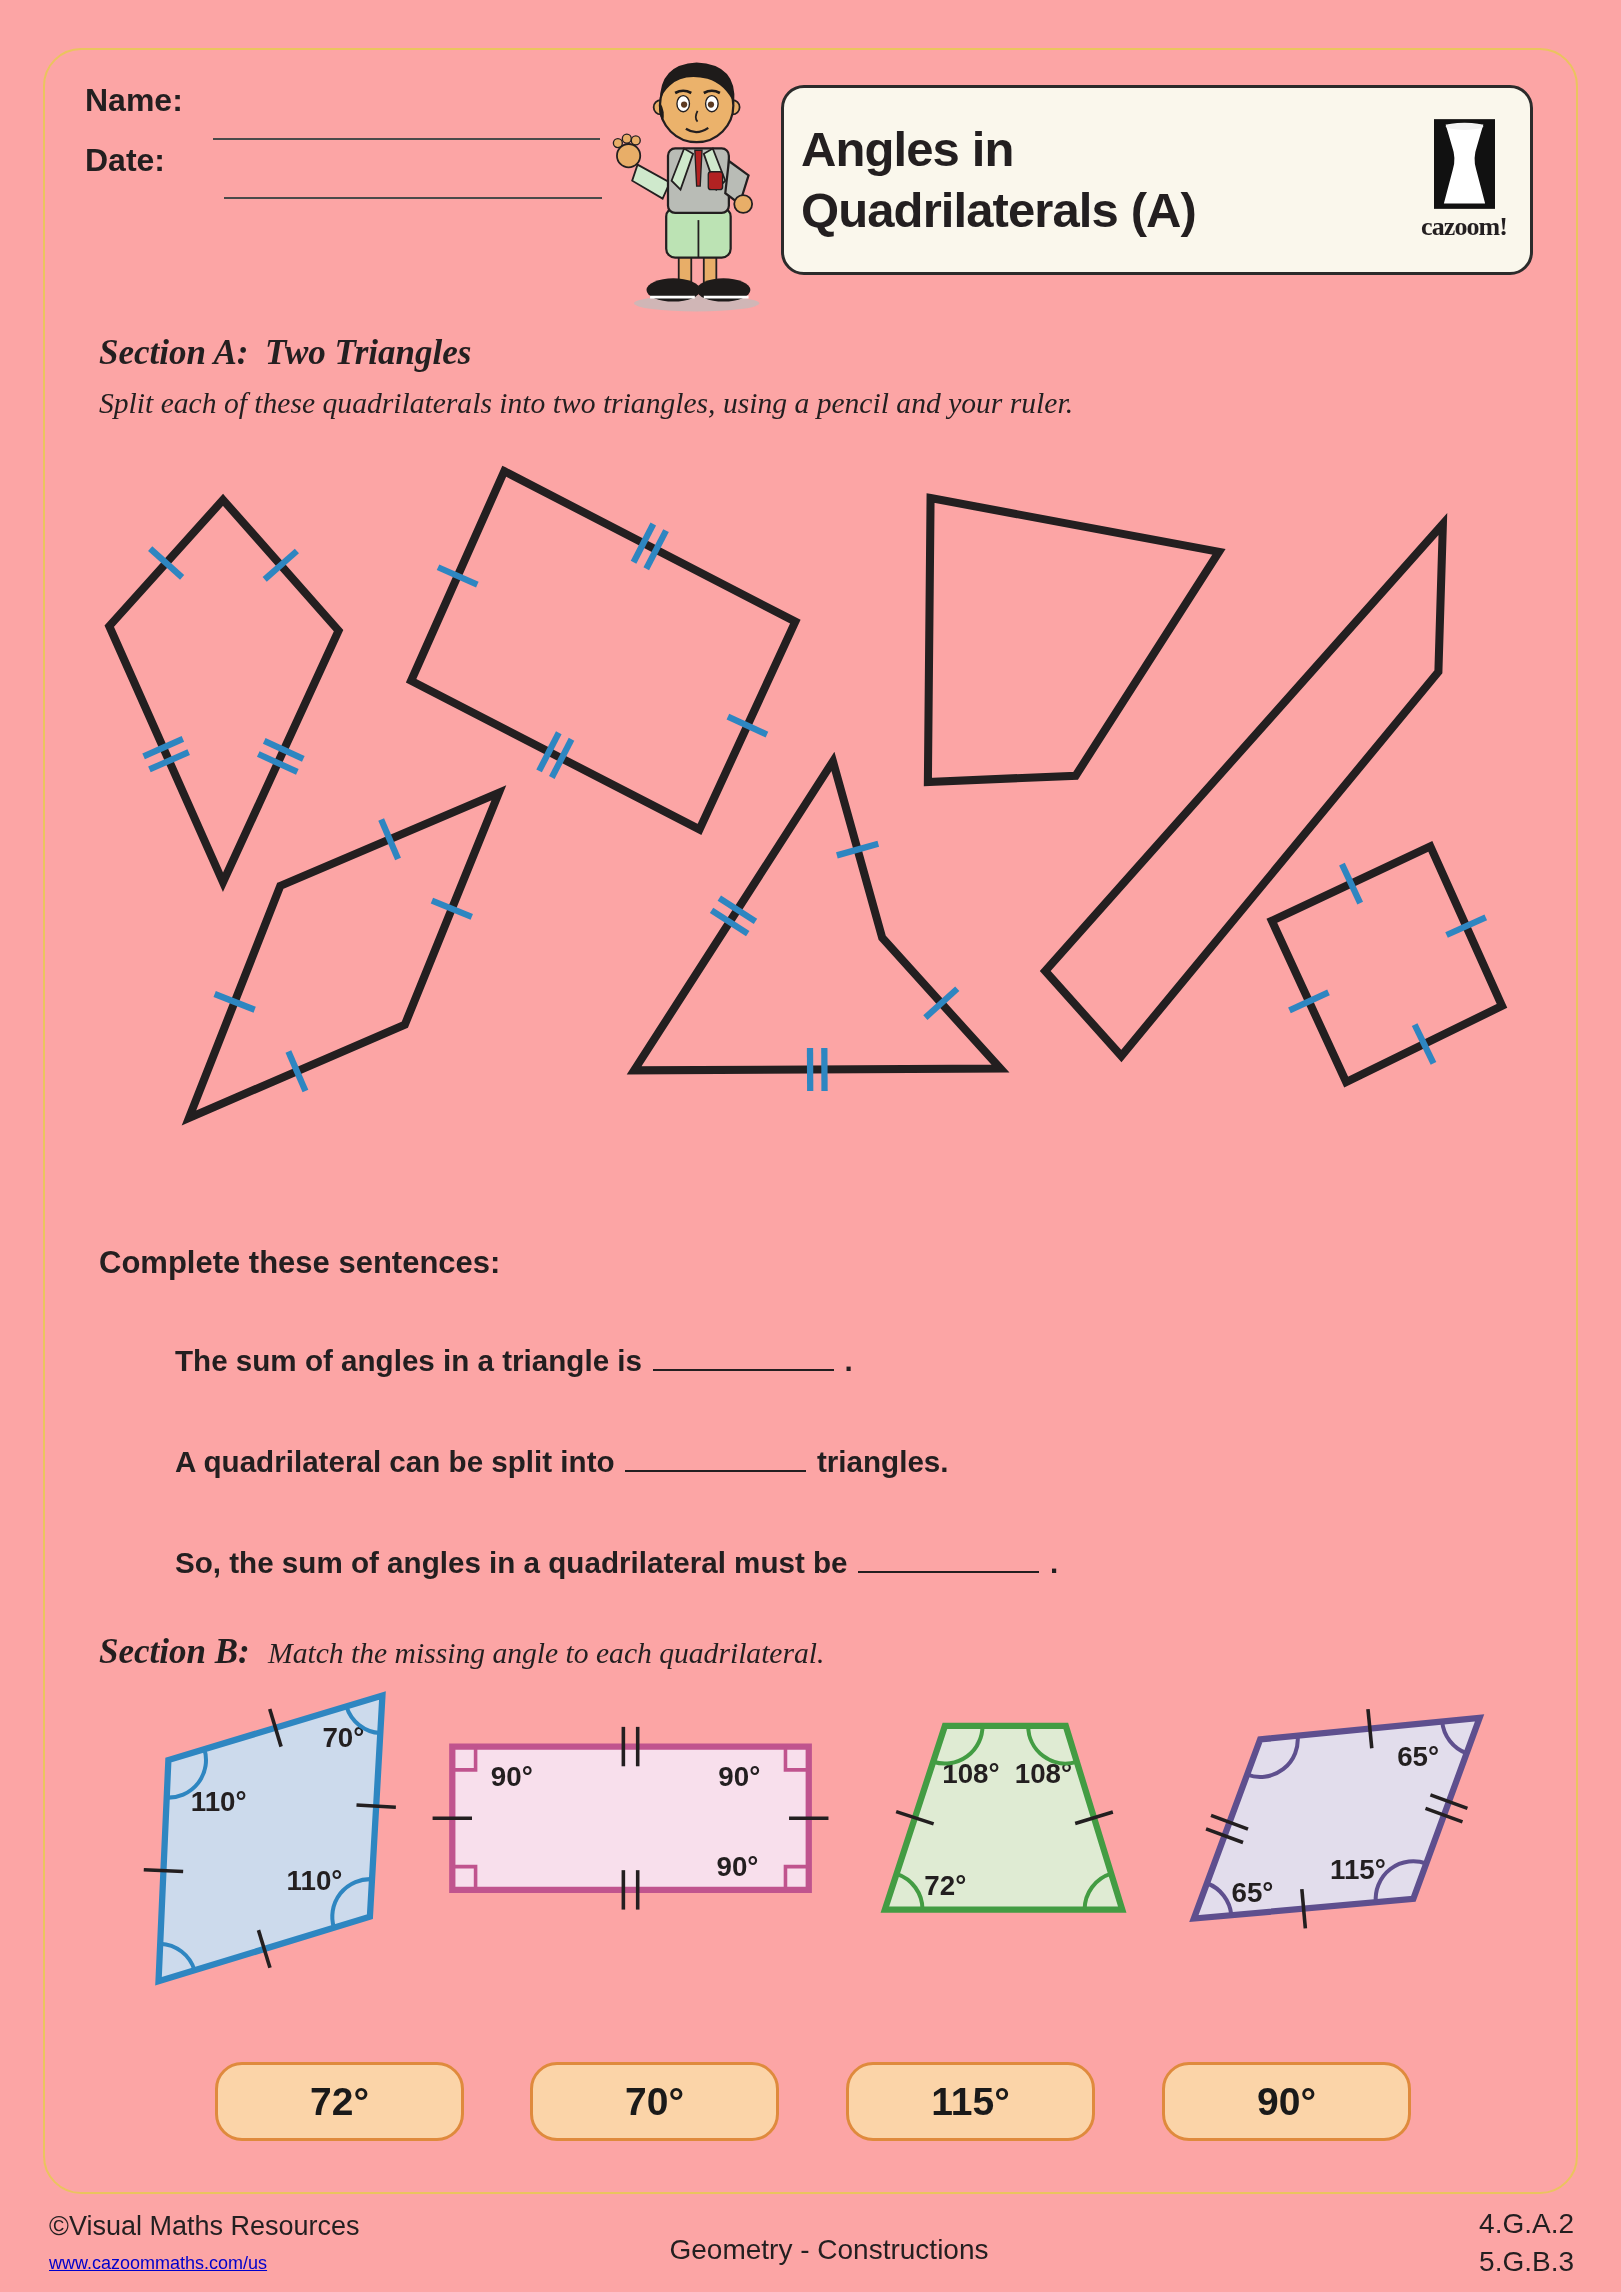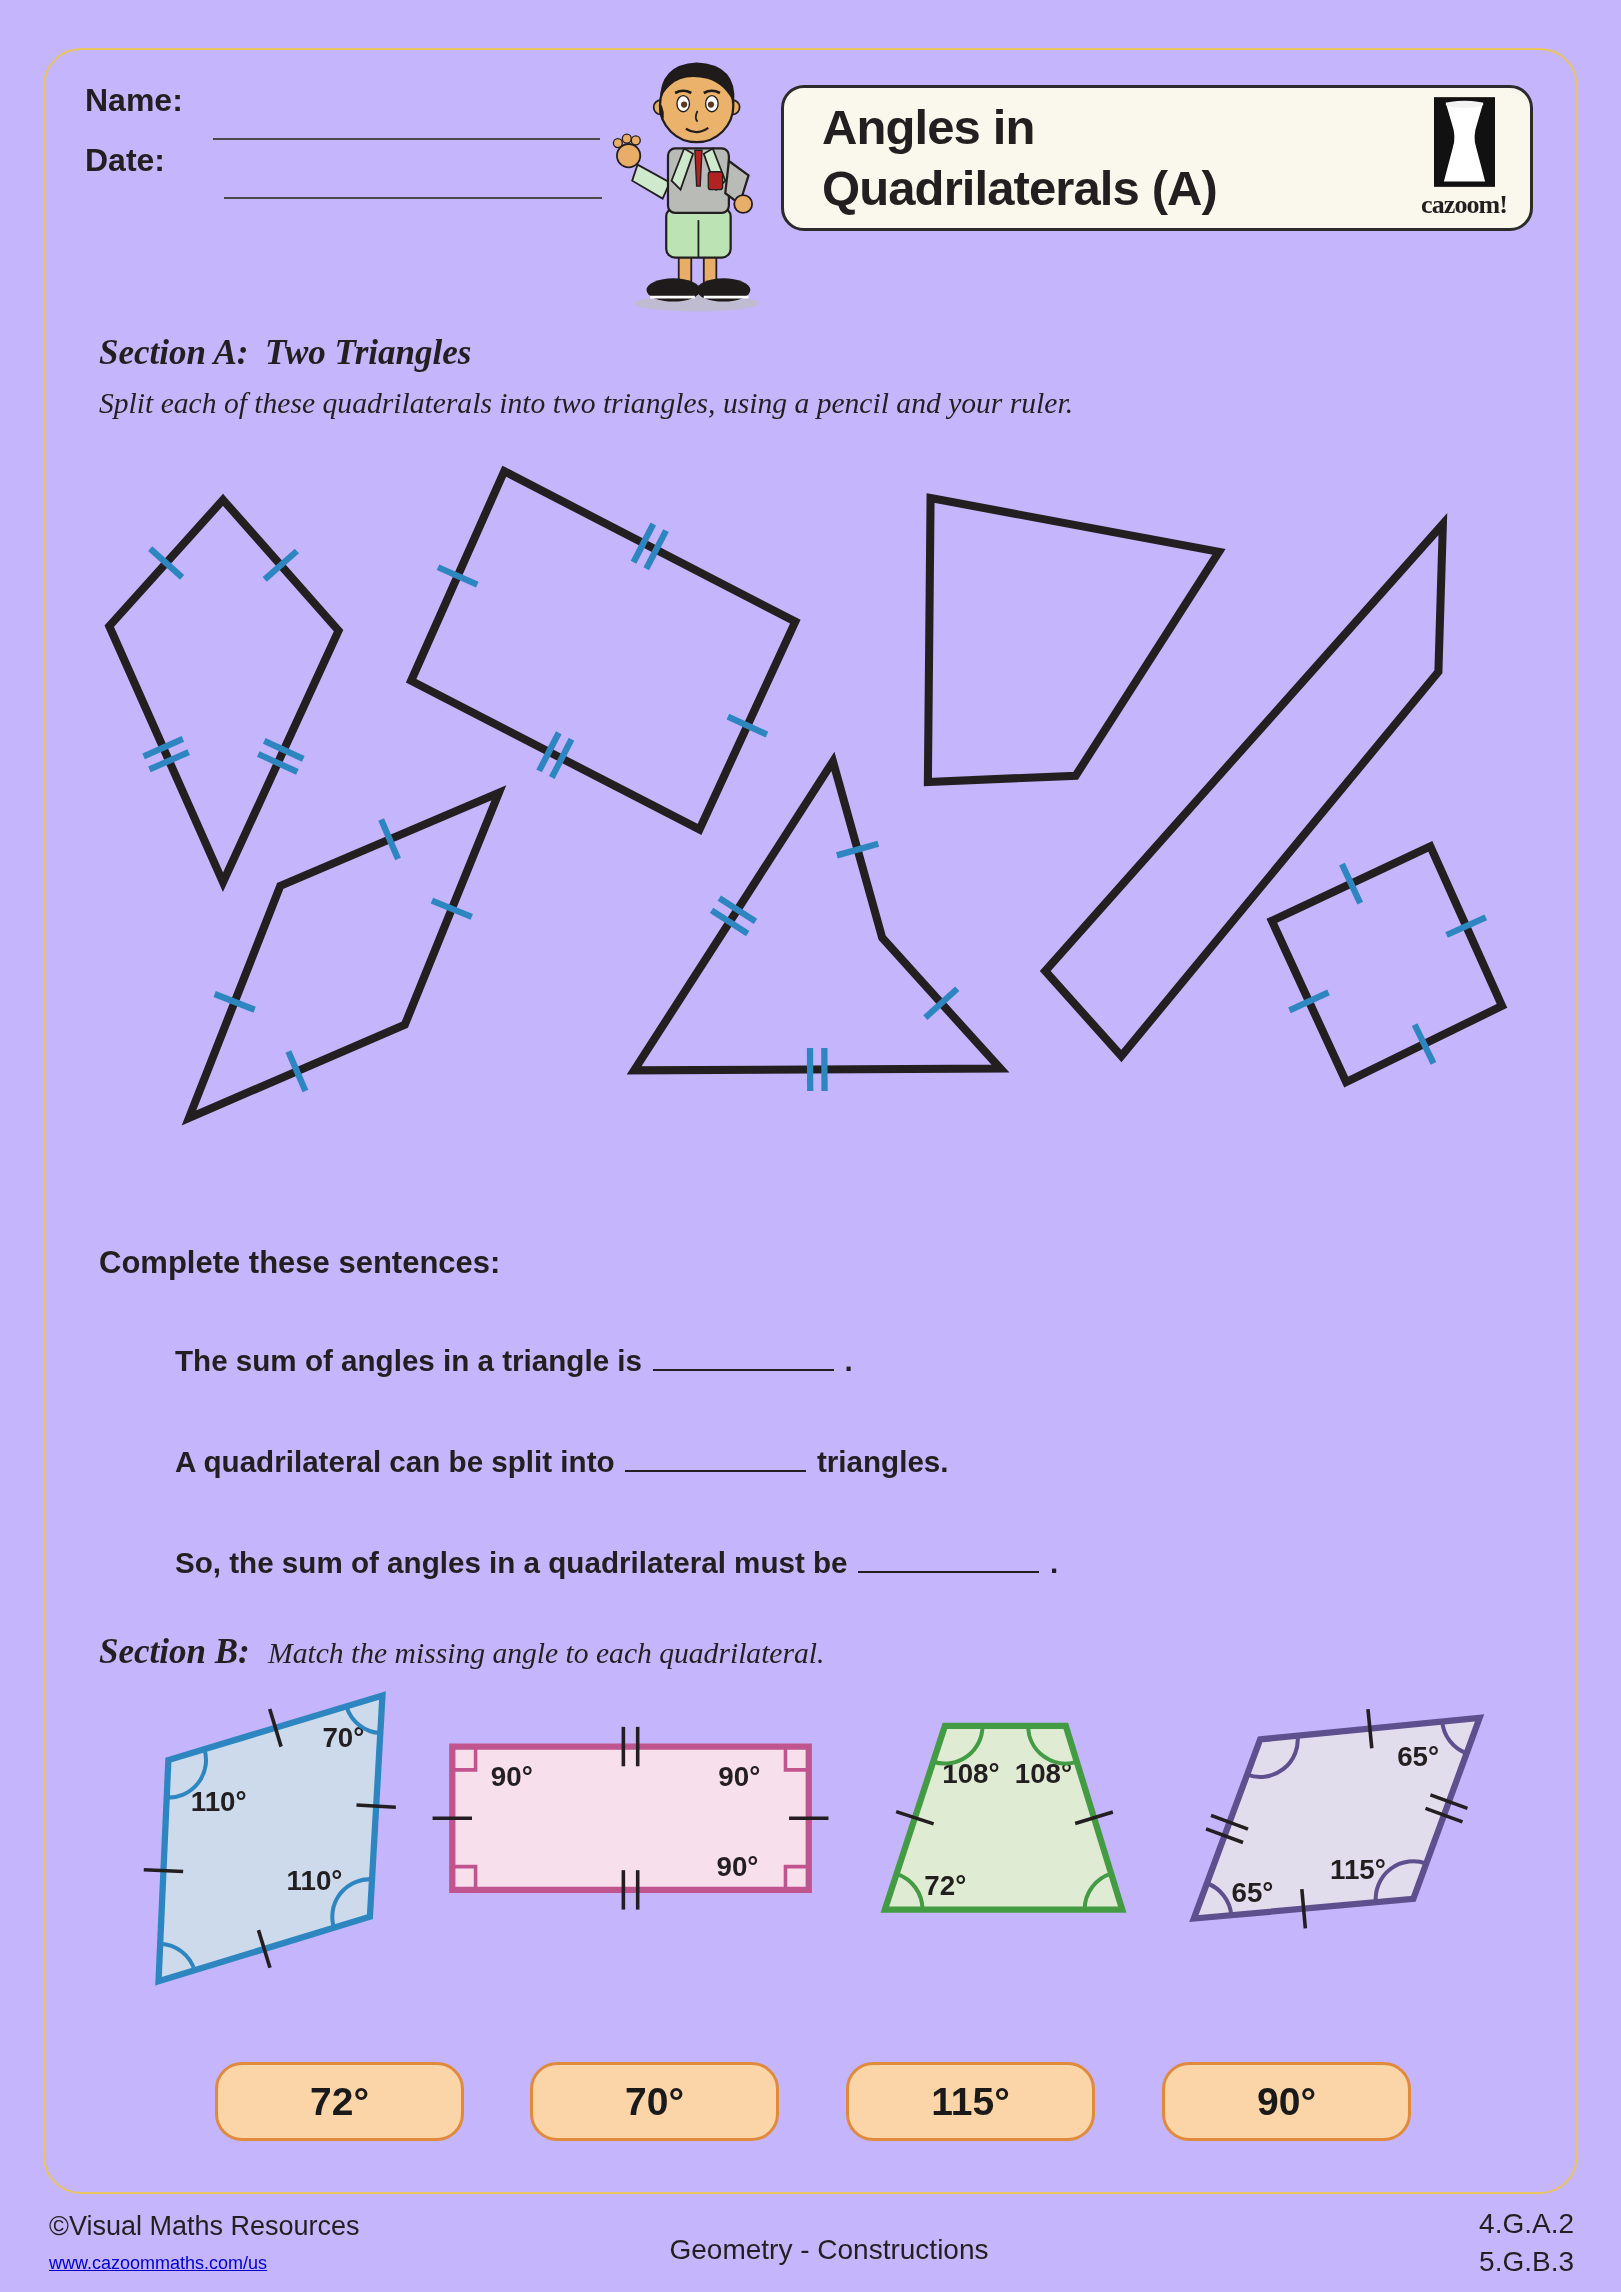--- a/index.html
+++ b/index.html
@@ -1,28 +1,28 @@
 <!DOCTYPE html>
 <html style="font-size:14.3px"><head>
 <meta charset="utf-8">
 <style>
   * { margin:0; padding:0; box-sizing:border-box; }
   html,body { background:#ffffff; }
-  .page { position:relative; width:1622px; height:2293px; background:#c4b5fd;
+  .page { position:relative; width:1622px; height:2293px; background:#fca5a5;
           font-family:"Liberation Sans", sans-serif; color:#231F20; overflow:hidden; }
   .gold-border { position:absolute; left:43px; top:48px; width:1535px; height:2146px;
                  border:2.7px solid #EAC45E; border-radius:38px; }
   .abs { position:absolute; }
 
   .field-label { font-size:32px; font-weight:bold; color:#231F20; }
   .write-line { position:absolute; border-bottom:2.7px solid #4A4A4A; height:0; }
 
-  .title-box { position:absolute; left:781px; top:85px; width:752px; height:146px;
+  .title-box { position:absolute; left:781px; top:85px; width:752px; height:190px;
                background:#FAF7EC; border:3.6px solid #2B2B2B; border-radius:23px;
-               display:flex; align-items:center; padding:0 23px 0 38px; }
+               display:flex; align-items:center; padding:0 23px 0 17px; }
   .title-text { flex:1; font-size:49px; font-weight:bold; line-height:1.25; letter-spacing:-0.9px; }
   .logo-col { width:86px; text-align:center; }
   .logo-word { font-family:"Liberation Serif", serif; font-weight:bold; font-size:26px; letter-spacing:-0.9px; }
 
   .sec-head { font-family:"Liberation Serif", serif; font-style:italic; font-weight:bold; font-size:35px; }
   .sec-inst { font-family:"Liberation Serif", serif; font-style:italic; font-weight:normal; font-size:29.6px; }
 
   .sent-head { font-size:31px; font-weight:bold; }
   .sentence { font-size:29.6px; font-weight:bold; white-space:nowrap; }
   .blank { display:inline-block; width:181px; border-bottom:2.7px solid #231F20; height:1em; margin:0 10.7px; vertical-align:baseline; }

